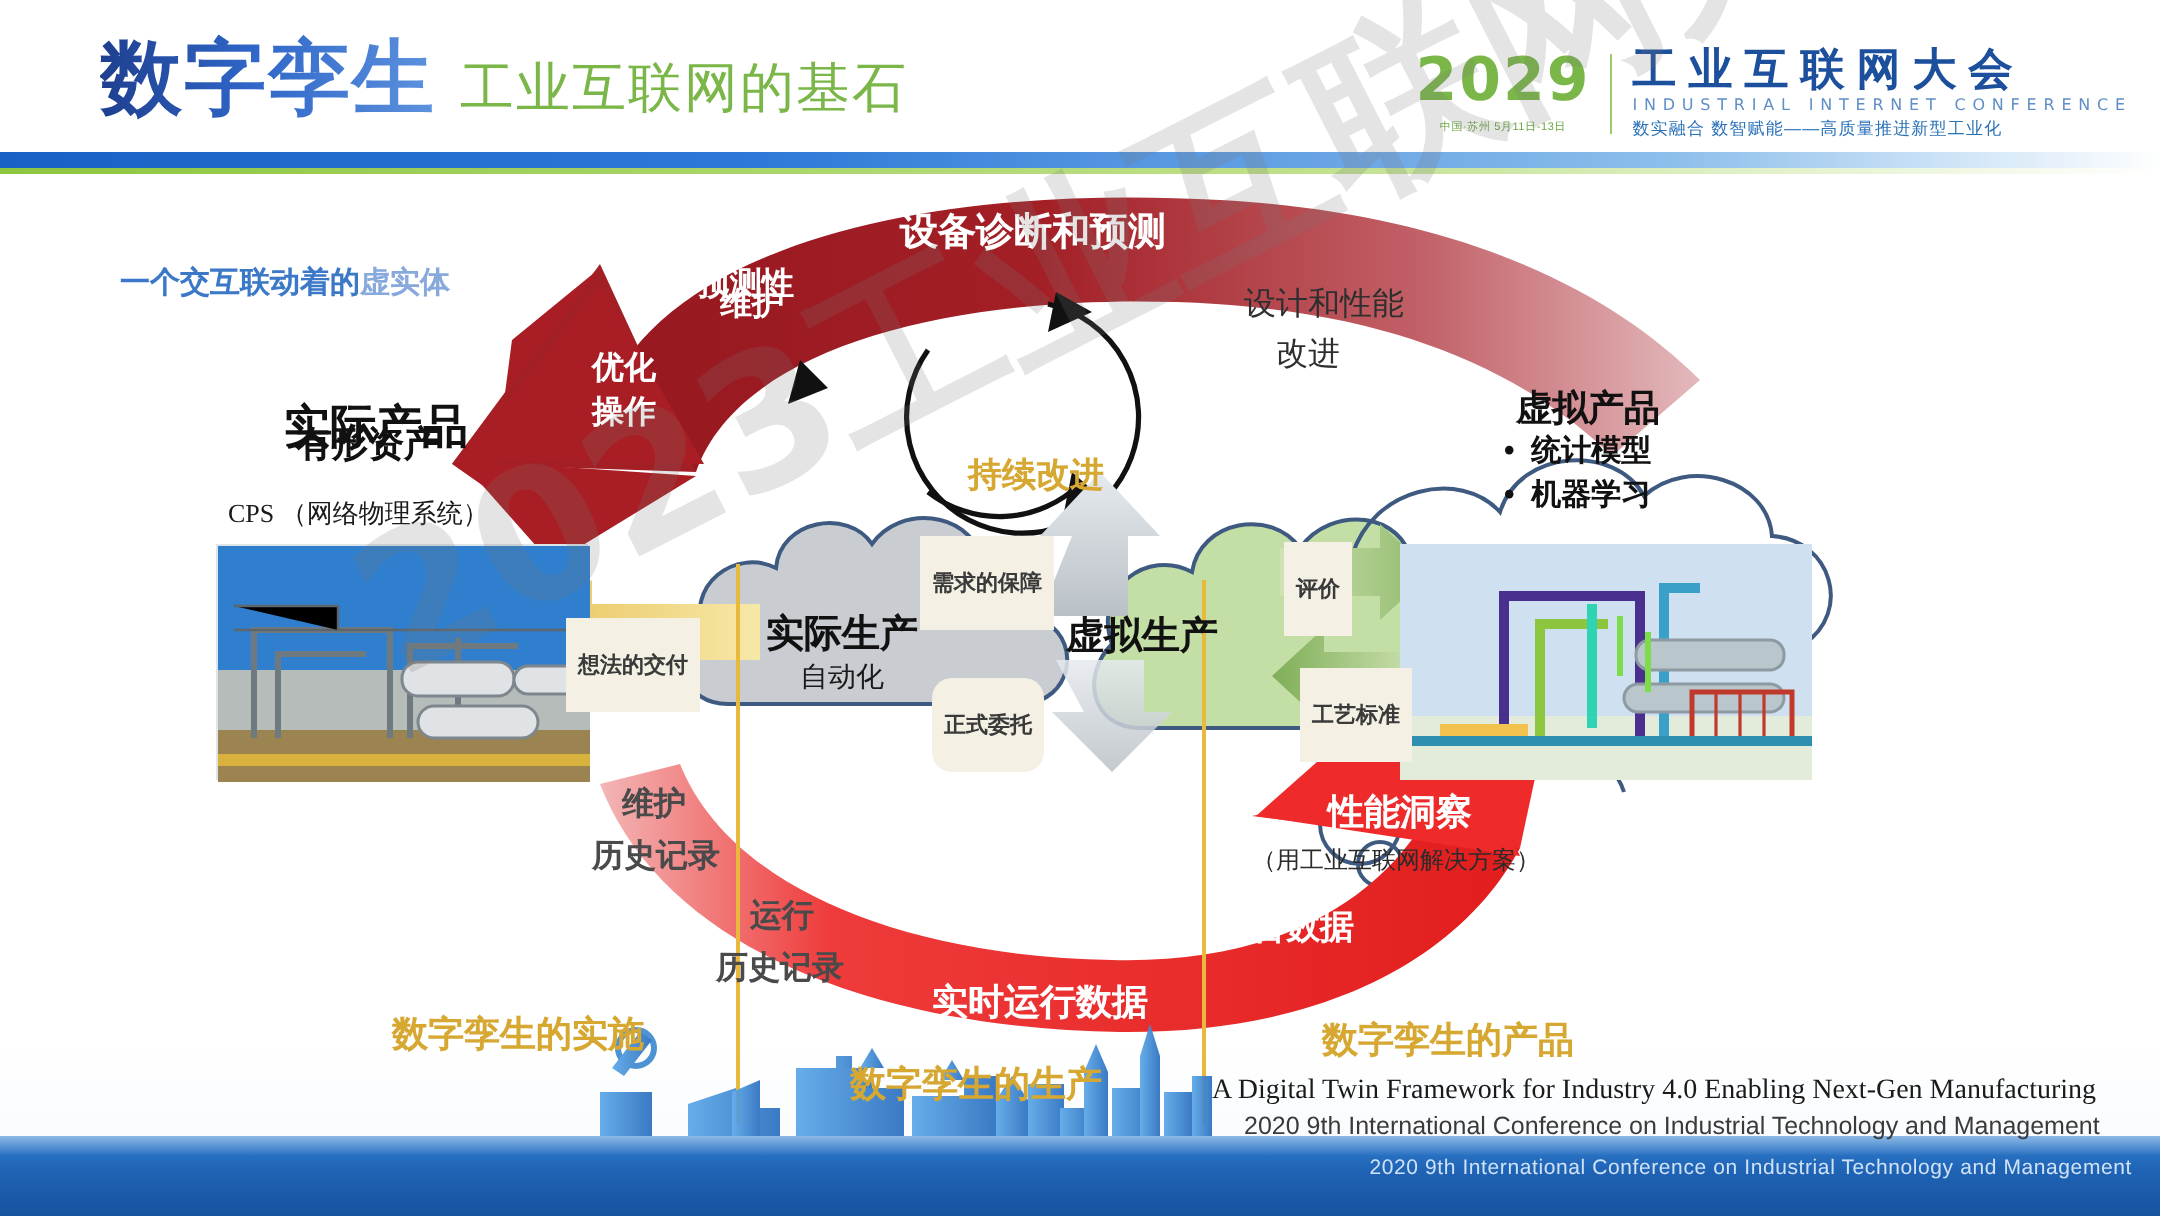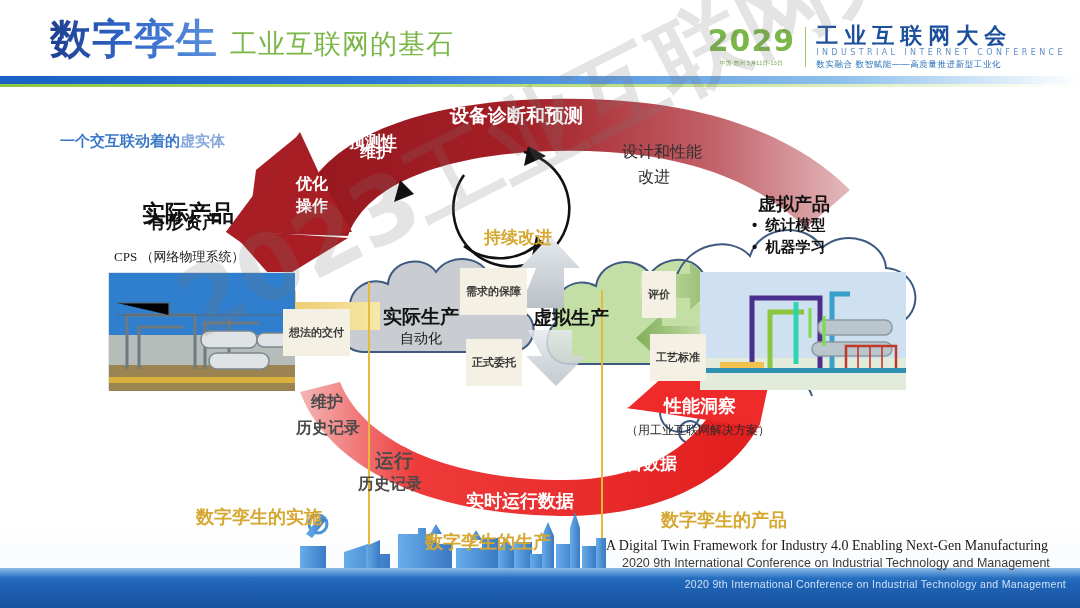--- a/index.html
+++ b/index.html
@@ -380,28 +380,28 @@
   <div class="lbl t-gray-b" style="left:622px; top:142px; font-size:16px; font-weight:normal; color:#2f2f2f;">设计和性能</div>
   <div class="lbl t-gray-b" style="left:638px; top:167px; font-size:16px; font-weight:normal; color:#2f2f2f;">改进</div>
 
   <div class="lbl t-gold" style="left:484px; top:186px; font-size:17px;margin-top:40px;">持续改进</div>
 
   <div class="lbl t-bold-blk" style="left:383px; top:304px; font-size:19px;">实际生产</div>
   <div class="lbl" style="left:400px; top:330px; font-size:14px; color:#1a1a1a;">自动化</div>
   <div class="lbl t-bold-blk" style="left:533px; top:305px; font-size:19px;">虚拟生产</div>
 
   <div class="callout" style="left:460px; top:268px;">需求的保障</div>
-  <div class="callout" style="left:466px; top:339px;">正式委托</div>
+  <div class="callout" style="left:466px; top:339px;border-radius:10px;">正式委托</div>
   <div class="callout" style="left:642px; top:271px;">评价</div>
   <div class="callout" style="left:650px; top:334px;text-align:right;">工艺标准</div>
   <div class="callout" style="left:283px; top:309px;">想法的交付</div>
 
   <div class="lbl" style="left:311px; top:392px; font-size:16px; color:#4a4a4a; font-weight:bold;">维护</div>
   <div class="lbl" style="left:296px; top:418px; font-size:16px; color:#4a4a4a; font-weight:bold;">历史记录</div>
-  <div class="lbl" style="left:375px; top:448px; font-size:19px; color:#4a4a4a; font-weight:bold;">运行</div>
+  <div class="lbl" style="left:375px; top:448px; font-size:16px; color:#4a4a4a; font-weight:bold;">运行</div>
   <div class="lbl" style="left:358px; top:474px; font-size:16px; color:#4a4a4a; font-weight:bold;">历史记录</div>
   <div class="lbl t-white-b" style="left:466px; top:489px; font-size:18px;">实时运行数据</div>
   <div class="lbl t-white-b" style="left:609px; top:452px; font-size:17px;">聚合数据</div>
   <div class="lbl t-white-b" style="left:664px; top:394px; font-size:18px;">性能洞察</div>
   <div class="lbl" style="left:626px; top:422px; font-size:12px; color:#2b2b2b;">（用工业互联网解决方案）</div>
 
   <div class="lbl t-gold" style="left:425px; top:530px; font-size:18px;">数字孪生的生产</div>
   <div class="lbl t-gold" style="left:196px; top:505px; font-size:18px;">数字孪生的实施</div>
   <div class="lbl t-gold" style="left:661px; top:508px; font-size:18px;">数字孪生的产品</div>
 

